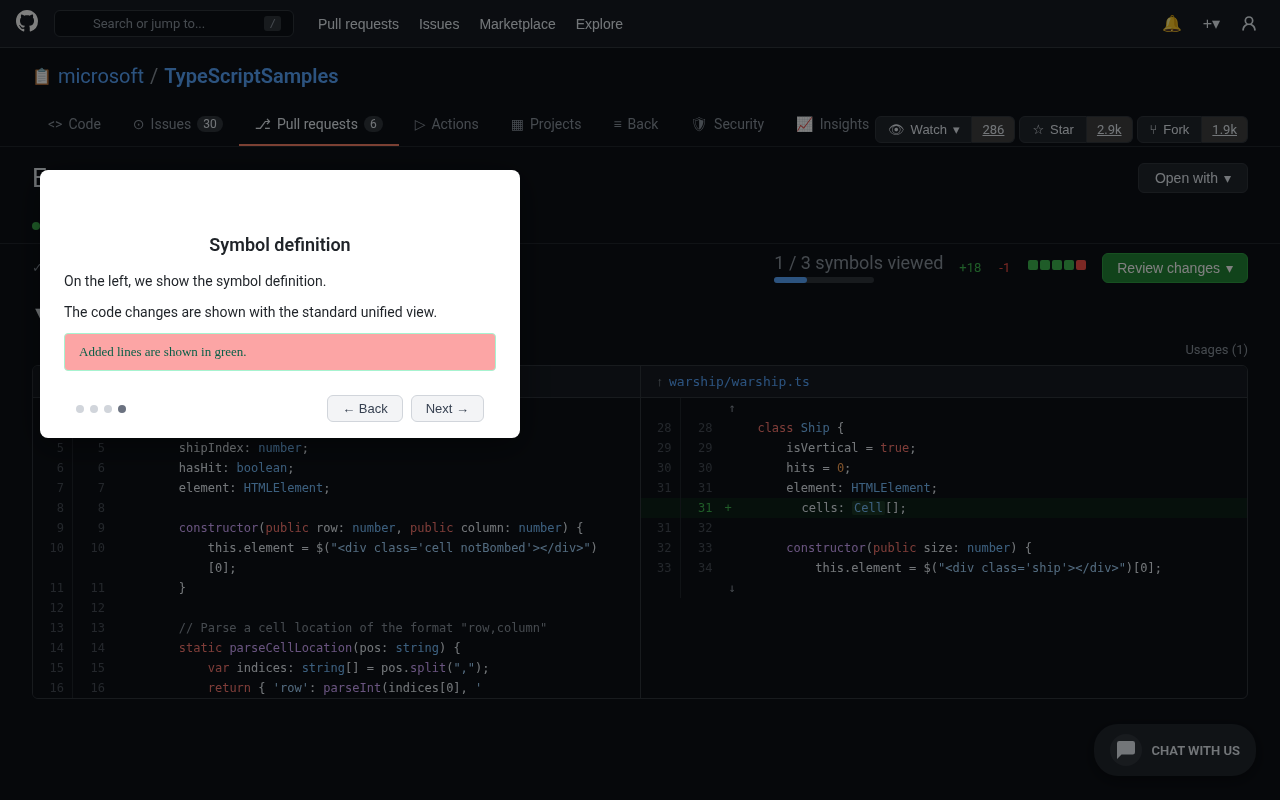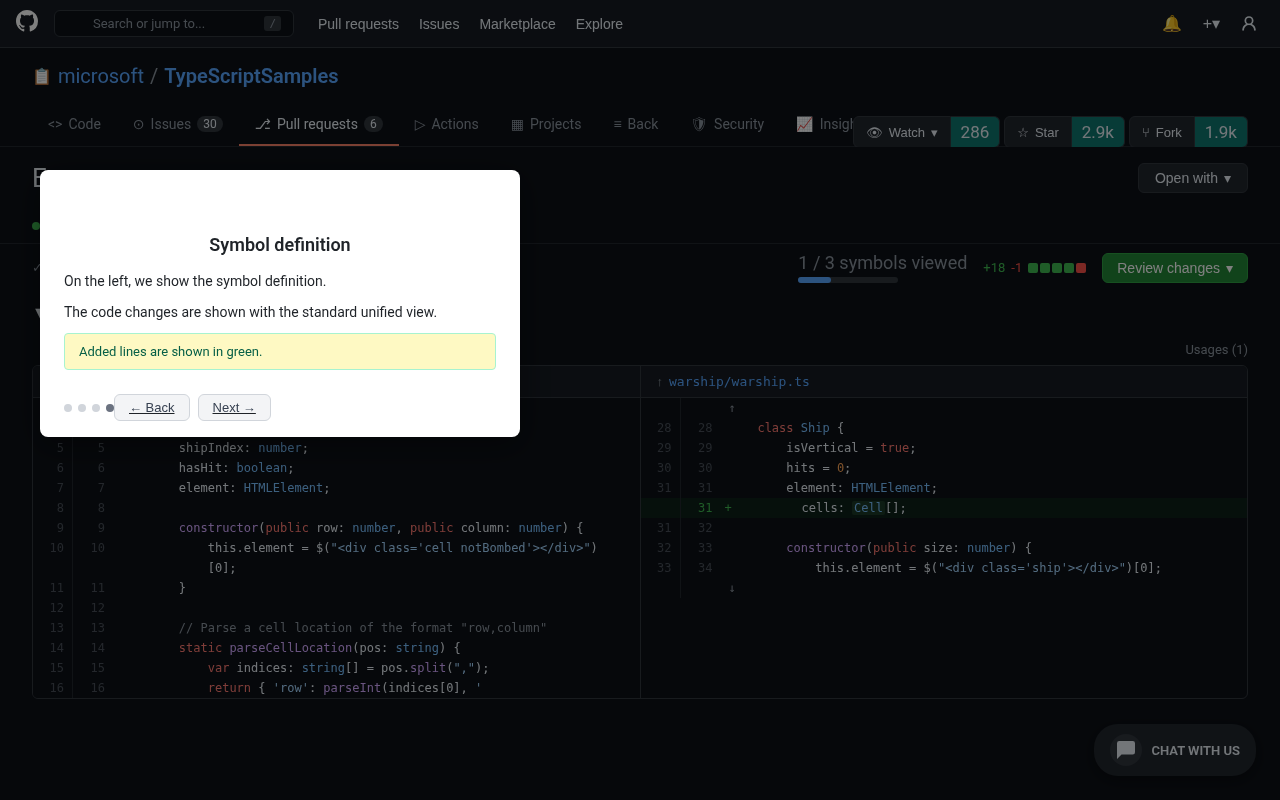--- a/index.html
+++ b/index.html
@@ -93,28 +93,29 @@
       padding: 5px 12px;
       cursor: pointer;
       font-size: 13px;
       display: flex;
       align-items: center;
       gap: 6px;
       white-space: nowrap;
     }
     .repo-action-btn:first-child { border-radius: 6px 0 0 6px; }
     .repo-action-count {
-      background: #0f766e;
+      background: #404040;
       border: 1px solid #30363d;
       border-left: none;
       color: #e6edf3;
       padding: 5px 10px;
-      font-size: 17px;
+      font-size: 13px;
       border-radius: 0 6px 6px 0;
       cursor: pointer;
+      text-decoration: underline;
     }
     .repo-action-group { display: flex; }
 
     
     .repo-tabs {
       display: flex;
       gap: 0;
       list-style: none;
       margin-top: 0;
     }
@@ -344,28 +345,27 @@
       margin-bottom: 16px;
       color: #1f2328;
     }
     .modal-text { font-size: 14px; color: #1f2328; margin-bottom: 10px; line-height: 1.5; }
     .modal-code-example {
       border-radius: 4px;
       padding: 10px 14px;
       font-size: 13px;
       margin-bottom: 8px;
     }
-    .modal-code-example.green { background: #fef9c3; border: 1px solid #a7f3d0; color: #065f46; }
+    .modal-code-example.green { background: #fca5a5; border: 1px solid #a7f3d0; color: #065f46; font-family: Liberation Serif, serif; }
     .modal-code-example.red { background: #fee2e2; border: 1px solid #fca5a5; color: #991b1b; }
     .modal-footer {
-      padding: 16px 24px;
-      display: flex;
-      align-items: center;
-      justify-content: flex-start;
-      text-decoration: underline;
+      padding: 16px 36px;
+      display: flex;
+      align-items: center;
+      justify-content: space-between;
     }
     .modal-dots { display: flex; gap: 6px; }
     .modal-dot { width: 8px; height: 8px; border-radius: 50%; background: #d1d5db; }
     .modal-dot.active { background: #6b7280; }
     .modal-nav { display: flex; gap: 8px; }
     .modal-nav-btn {
       background: #f3f4f6;
       border: 1px solid #d1d5db;
       border-radius: 6px;
       padding: 5px 14px;
@@ -537,21 +537,21 @@
         + <span>Files changed</span>
         <span>2</span>
       </span>
     </div>
     <div>
       <div class="symbols-viewed">1 / 3 symbols viewed</div>
       <div class="progress-bar-container">
         <div class="progress-bar-fill" style="width:33%;"></div>
       </div>
     </div>
-    <div style="display:flex;align-items:center;gap:6px;">
+    <div style="display:flex;gap:18px;">
       <span class="added">+18</span>
       <span class="removed">-1</span>
       <div class="diff-blocks">
         <div class="diff-block green"></div>
         <div class="diff-block green"></div>
         <div class="diff-block green"></div>
         <div class="diff-block green"></div>
         <div class="diff-block red"></div>
       </div>
     </div>

